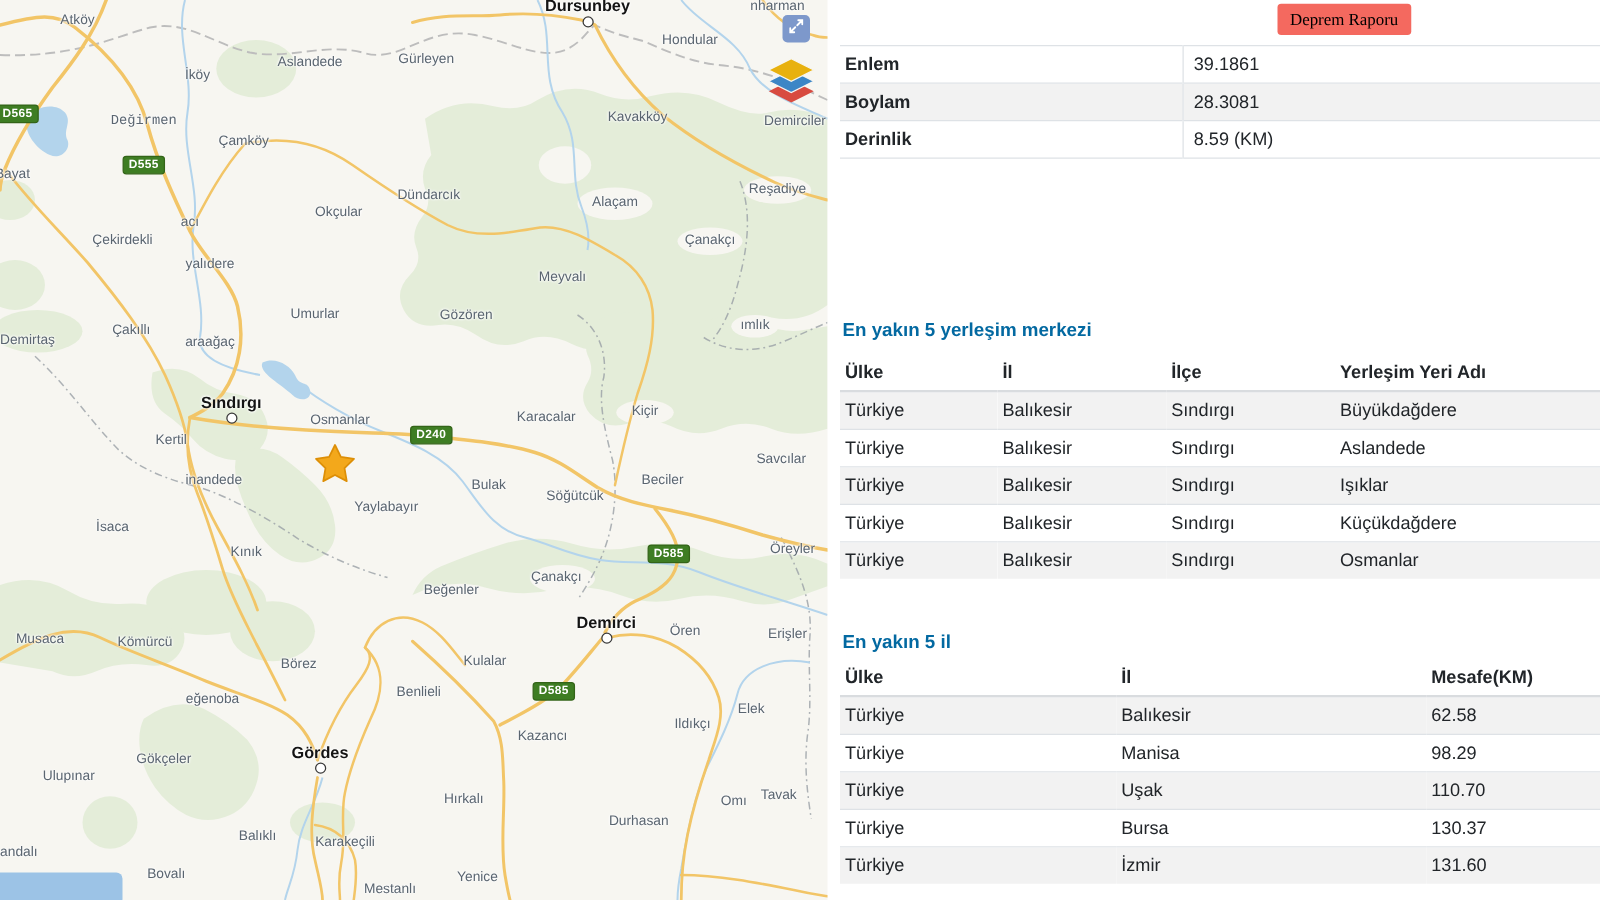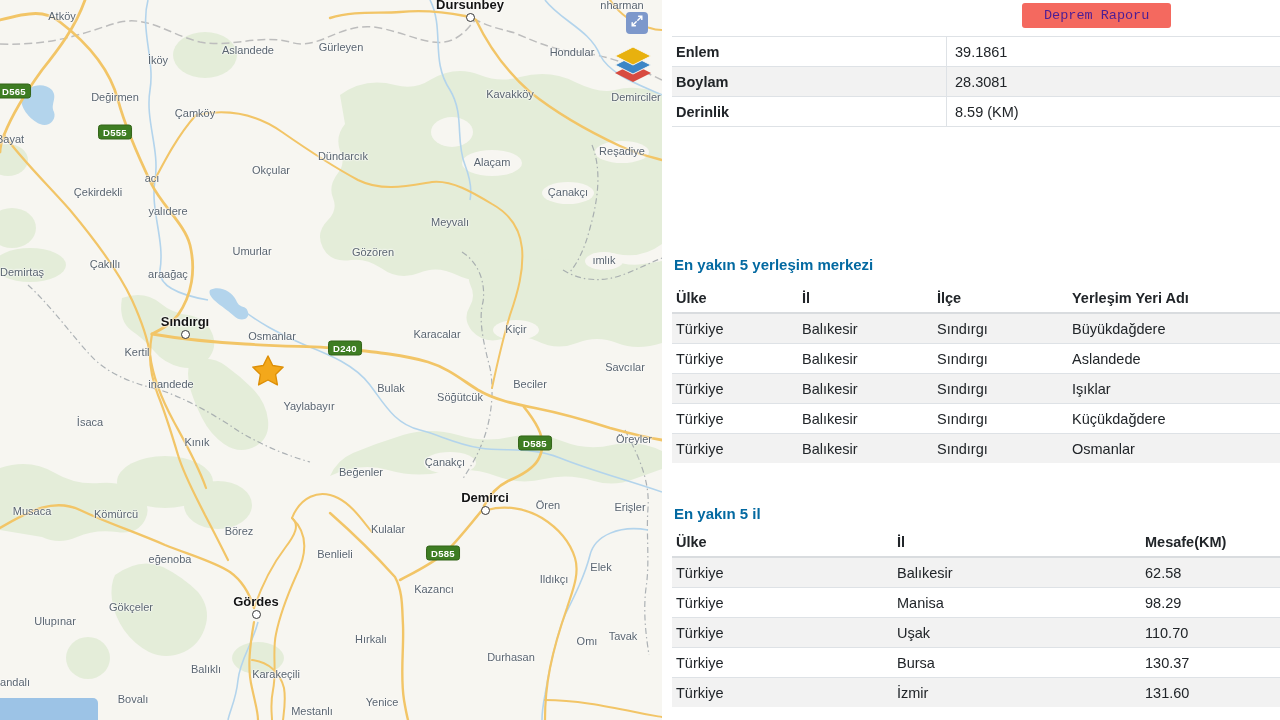--- a/index.html
+++ b/index.html
@@ -16,22 +16,22 @@
     font-size:13px;color:#141414;white-space:nowrap;text-shadow:0 0 2px #fff,0 0 2px #fff,0 0 3px #fff;}
   .shield{position:absolute;transform:translate(-50%,-50%);background:#3e7d23;color:#fff;
     font-size:9.5px;font-weight:bold;padding:1px 4px;border-radius:3px;border:1px solid #336418;
     letter-spacing:.3px;}
   .star{position:absolute;width:40px;height:40px;}
   .expand-btn{position:absolute;left:626px;top:12px;width:22px;height:22px;background:#7d98cb;
     border-radius:4px;display:flex;align-items:center;justify-content:center;cursor:pointer;}
   .layers-ctl{position:absolute;left:611px;top:44px;width:44px;height:44px;cursor:pointer;}
   
   .panel{position:absolute;left:672px;top:0;width:608px;height:720px;background:#fff;}
-  .report-btn{position:absolute;left:350px;top:3px;height:25px;padding:0 22px;background:#f4695f;
-    color:#4c1d95;border:none;border-radius:3px;font-size:13.5px;font-family:Liberation Mono, monospace;
+  .report-btn{position:absolute;left:350px;top:3px;height:25px;padding:0 10px;background:#f4695f;
+    color:#000000;border:none;border-radius:3px;font-size:13.5px;font-family:Liberation Serif, serif;
     cursor:pointer;}
   table{border-collapse:collapse;width:608px;font-size:14.5px;color:#212529;table-layout:fixed;}
   td,th{padding:6.5px 8px 6.5px 4px;text-align:left;overflow:hidden;white-space:nowrap;}
   tr.stripe{background:#f2f2f2;}
   .details{position:absolute;top:36px;left:0;}
   .details tr{border-top:1px solid #dee2e6;}
   .details tr:last-child{border-bottom:1px solid #dee2e6;}
   .details th{font-weight:bold;width:262px;border-right:1px solid #dee2e6;}
   .details td{padding-left:8px;}
   .sec-head{position:absolute;left:2px;font-size:15px;font-weight:bold;color:#0369a1;}
@@ -119,25 +119,25 @@
       <path stroke-width="2.6" d="M484,506 C490,494 498,486 508,481 C520,476 532,470 538,460 C545,448 542,436 538,428 C534,420 528,412 524,407"></path>
       <path stroke-width="2.2" d="M487,510 C505,505 525,508 542,518 C558,528 570,542 575,558 C580,574 572,592 567,608 C560,628 554,648 550,668 C546,688 545,705 545,720"></path>
       <path stroke-width="2" d="M545,700 C575,700 605,706 635,712 C648,715 656,716 662,717"></path>
       <path stroke-width="2" d="M610,0 C620,15 635,25 650,28 C655,30 660,30 662,30"></path>
     </g>
   </svg>
 
   <div id="map-labels">
       <div class="vlabel" style="left: 62px; top: 16px;">Atköy</div>
       <div class="vlabel" style="left: 341px; top: 47px;">Gürleyen</div>
-      <div class="vlabel" style="left: 572px; top: 32px; margin-top: 20px;">Hondular</div>
+      <div class="vlabel" style="left: 552px; top: 32px;">Hondular</div>
       <div class="vlabel" style="left: 622px; top: 5px;">nharman</div>
       <div class="vlabel" style="left: 248px; top: 50px;">Aslandede</div>
       <div class="vlabel" style="left: 158px; top: 60px;">İköy</div>
-      <div class="vlabel" style="left: 115px; top: 97px;">Değirmen</div>
+      <div class="vlabel" style="left: 115px; top: 97px; font-family: Liberation Mono, monospace;">Değirmen</div>
       <div class="vlabel" style="left: 510px; top: 94px;">Kavakköy</div>
       <div class="vlabel" style="left: 195px; top: 113px;">Çamköy</div>
       <div class="vlabel" style="left: 10px; top: 139px;">Bayat</div>
       <div class="vlabel" style="left: 271px; top: 170px;">Okçular</div>
       <div class="vlabel" style="left: 343px; top: 156px;">Dündarcık</div>
       <div class="vlabel" style="left: 492px; top: 162px;">Alaçam</div>
       <div class="vlabel" style="left: 622px; top: 151px;">Reşadiye</div>
       <div class="vlabel" style="left: 98px; top: 192px;">Çekirdekli</div>
       <div class="vlabel" style="left: 152px; top: 178px;">acı</div>
       <div class="vlabel" style="left: 168px; top: 211px;">yalıdere</div>

